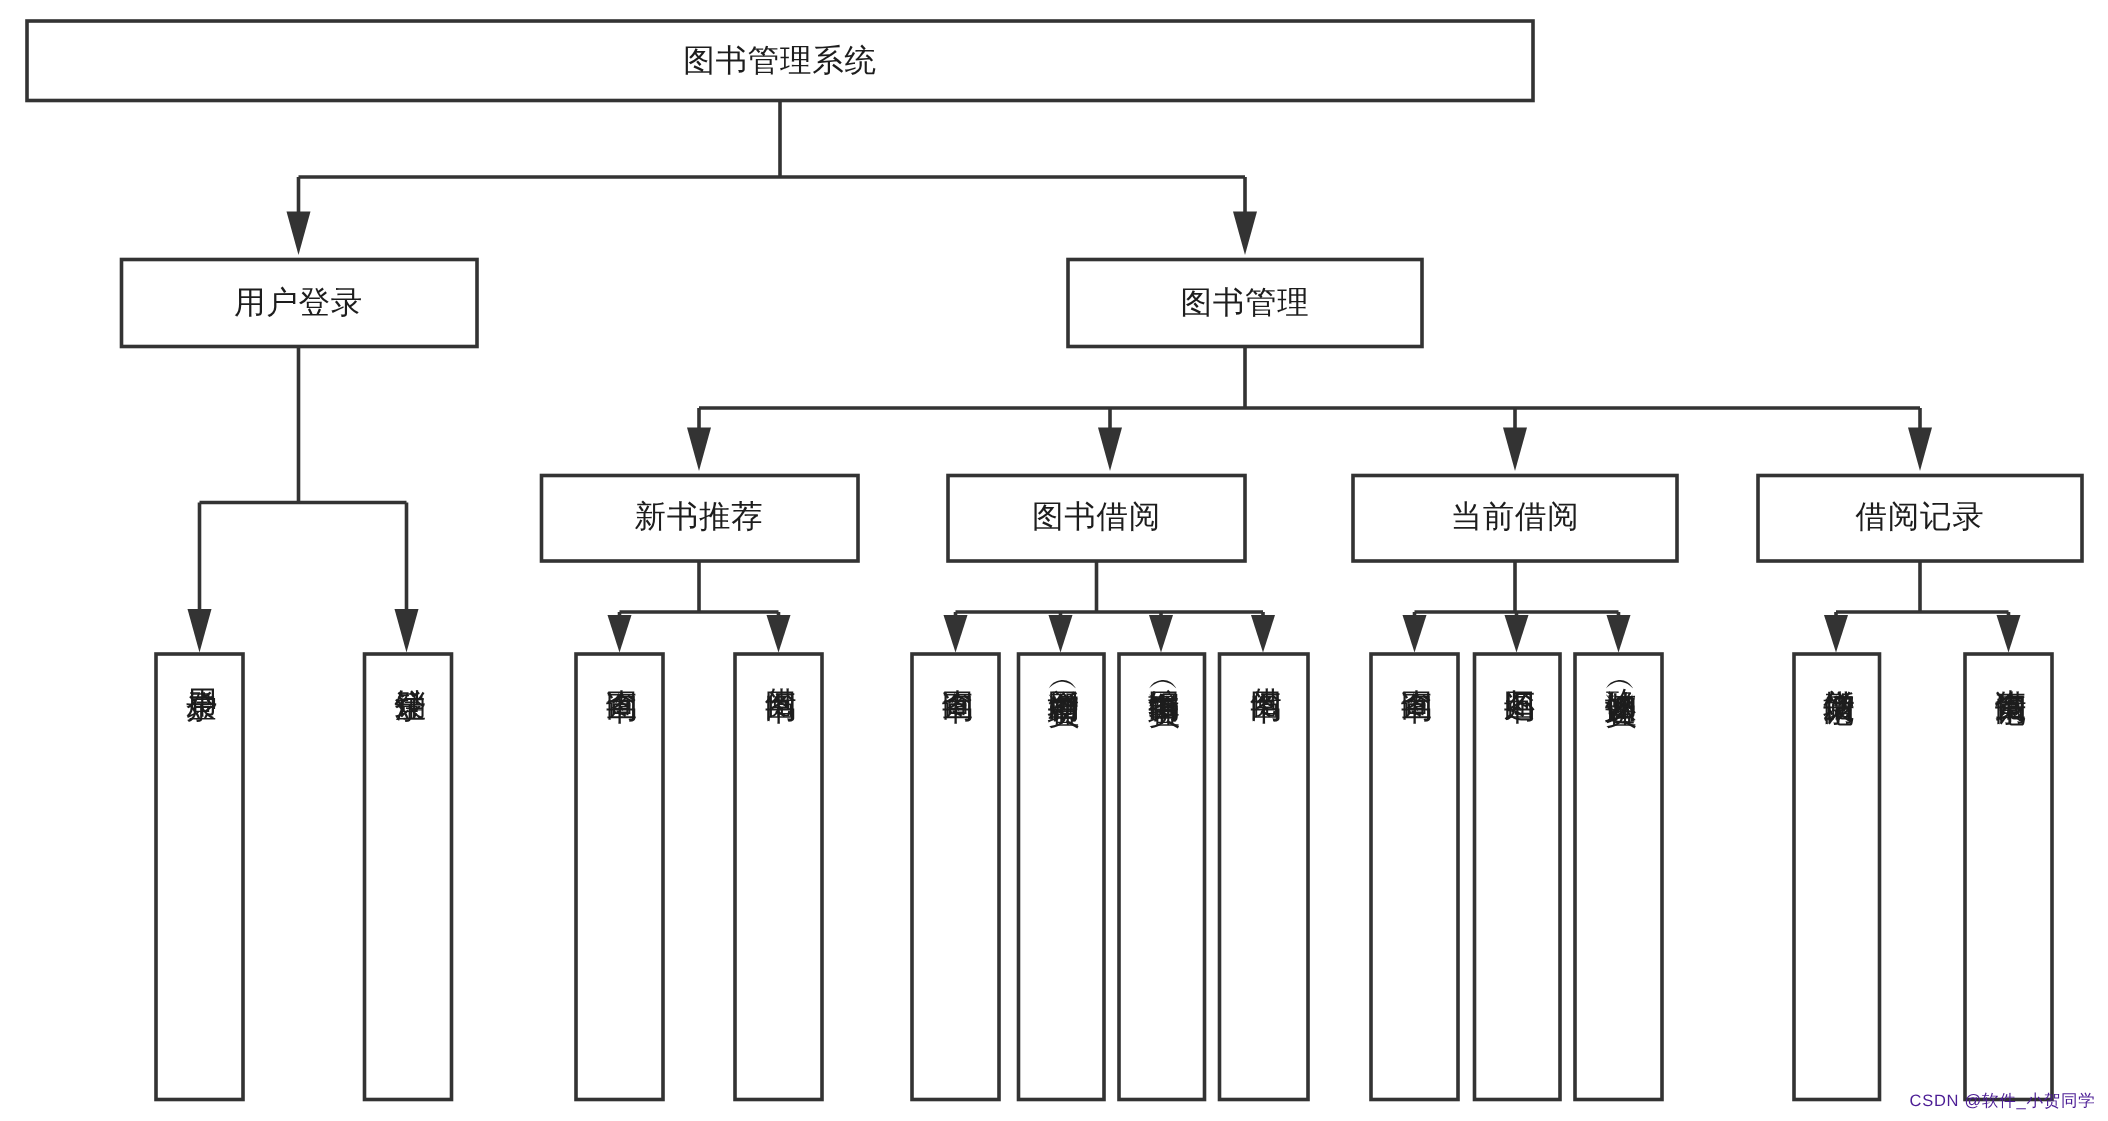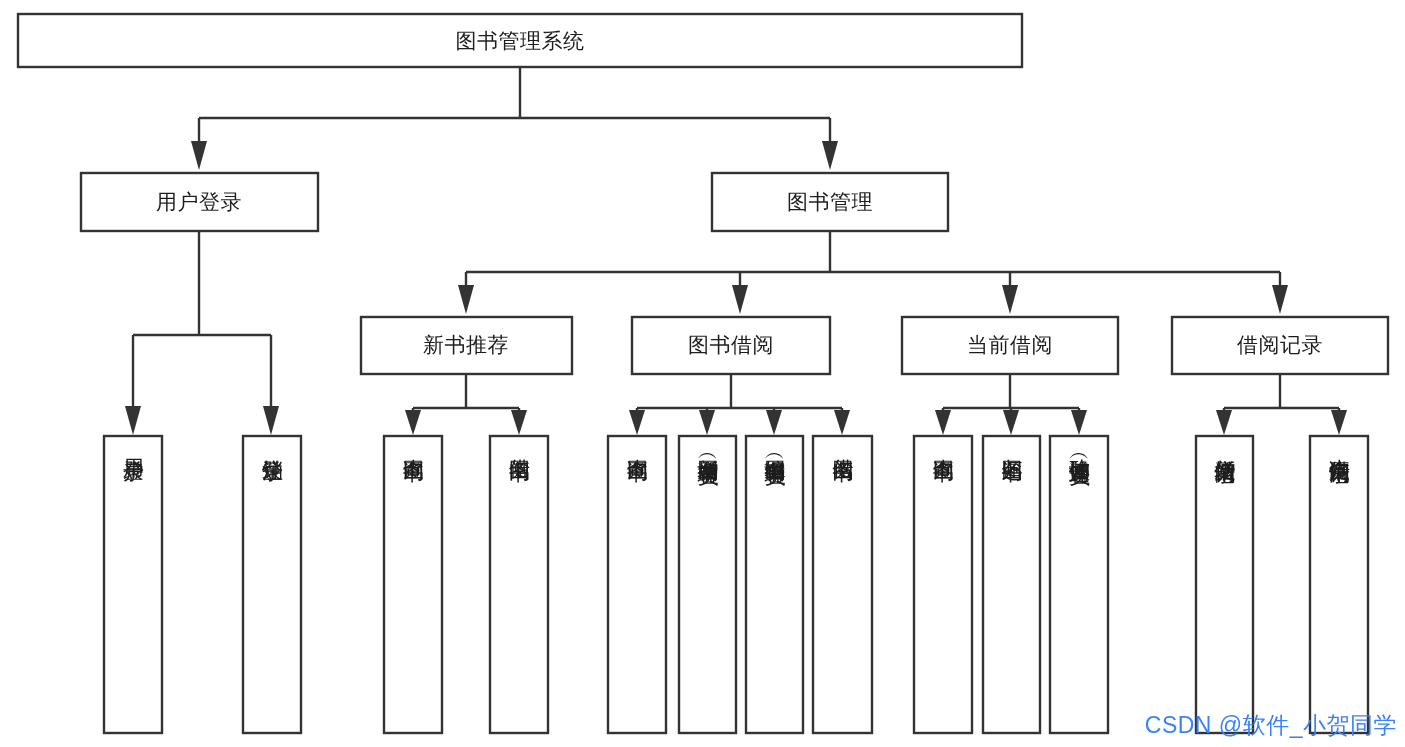--- a/index.html
+++ b/index.html
@@ -70,22 +70,22 @@
     text-orientation: upright;
     letter-spacing: 1px;
     white-space: nowrap;
     text-align: left;
   }
   .watermark {
     position: absolute;
     right: 8px;
     bottom: 6px;
     font-family: "Liberation Sans", "DejaVu Sans", sans-serif;
-    font-size: 23px;
-    color: #3b82f6;
+    font-size: 11px;
+    color: #4c1d95;
     letter-spacing: 0.5px;
     user-select: none;
     white-space: nowrap;
   }
 </style>
 </head>
 <body>
 
 <div id="diagram-root">
 

